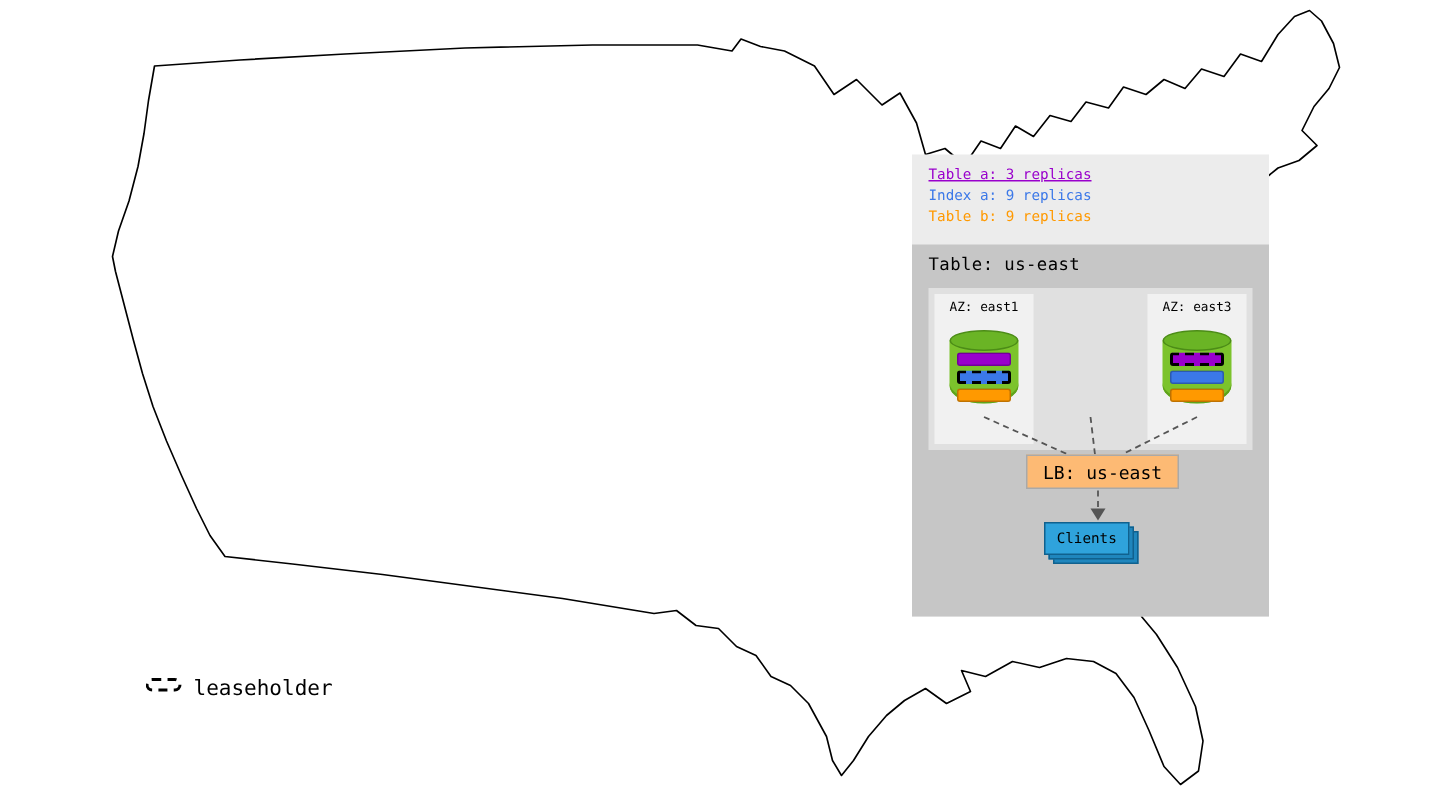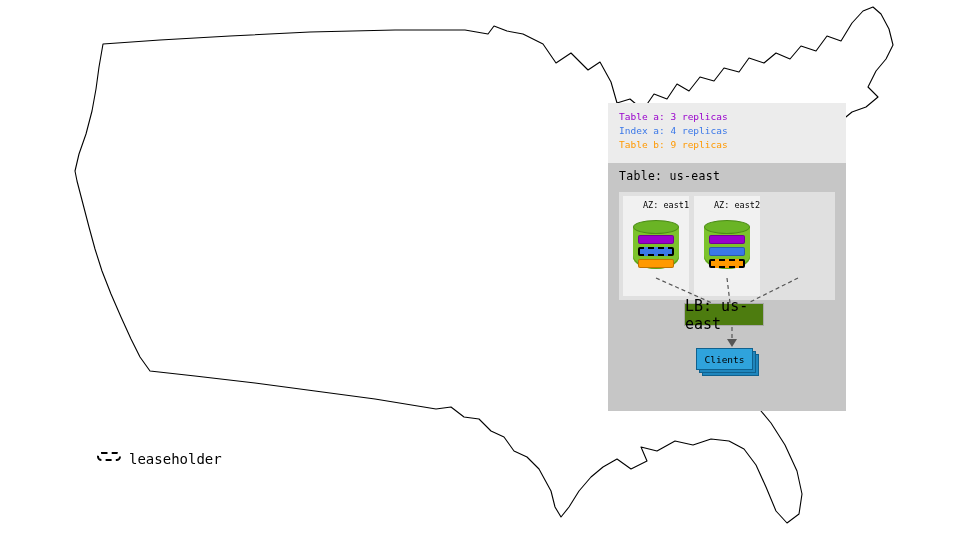--- a/index.html
+++ b/index.html
@@ -11,33 +11,33 @@
   .panel{position:absolute;left:608px;top:103px;width:238px;height:308px;background:#ececec}
   .legend{position:absolute;left:619px;top:110px;font-size:9.5px;line-height:14px}
   .legend div{height:14px;white-space:pre}
 
   .region{position:absolute;left:608px;top:163px;width:238px;height:248px;background:#c6c6c6}
   .region-title{position:absolute;left:619px;top:169px;font-size:11.5px;letter-spacing:.3px}
 
   .az-wrap{position:absolute;left:619px;top:192px;width:216px;height:108px;background:#e0e0e0}
   .az{position:absolute;top:196px;width:66px;height:100px;background:#f1f1f1}
   .az1{left:623px}.az2{left:694px}.az3{left:765px}
-  .az-label{margin-top:4px;text-align:right;font-size:8.5px}
+  .az-label{margin-top:4px;text-align:center;font-size:8.5px}
 
   .cylinder{position:absolute;left:10px;top:24px;width:46px;height:56px}
   .cyl-body{position:absolute;left:0;top:7px;width:46px;height:42px;background:#7cc32c;
             border-radius:0 0 50% 50% / 0 0 12px 12px;box-shadow:inset 0 -2px 0 #5fa31c}
   .cyl-top{position:absolute;left:0;top:0;width:44px;height:12px;background:#6ab425;
            border:1px solid #4c8c17;border-radius:50%}
   .bar{position:absolute;left:5px;width:36px;height:9px;border-radius:2px;border:1px solid rgba(0,0,0,.25);box-sizing:border-box}
   .bar.b1{top:15px}.bar.b2{top:27px}.bar.b3{top:39px}
   .bar.leaseholder{border:2px dashed #000}
 
-  .lb-box{position:absolute;left:684px;top:303px;width:80px;height:23px;background:#4d7c0f;
-          border:1px solid #a9a9a9;box-sizing:border-box;display:flex;align-items:center;justify-content:center;font-size:15px}
+  .lb-box{position:absolute;left:684px;top:303px;width:102px;height:23px;background:#fdba74;
+          border:1px solid #a9a9a9;box-sizing:border-box;display:flex;align-items:center;justify-content:center;font-size:12px}
 
   .clients{position:absolute;left:696px;top:348px;width:57px;height:26px}
   .clients .layer{position:absolute;width:57px;height:22px;background:#1f86bd;border:1px solid #10618e;box-sizing:border-box}
   .clients .l3{left:6px;top:6px}
   .clients .l2{left:3px;top:3px}
   .clients .l1{left:0;top:0;display:flex;align-items:center;justify-content:center;font-size:9.5px;color:#000}
 
   .connectors{position:absolute;left:0;top:0;width:960px;height:540px;pointer-events:none}
 
   .lease-legend-box{position:absolute;left:97px;top:452px;width:24px;height:9px;border:2px dashed #000;
@@ -64,52 +64,52 @@
       L 657 451 L 641 447 L 647 461 L 631 469 L 617 459 L 603 467 L 591 477 L 579 491
       L 569 507 L 561 517 L 555 507 L 551 491 L 539 469 L 527 457 L 514 451 L 504 437
       L 491 431 L 479 419 L 464 417 L 451 407 L 436 409 L 375 399 L 315 391 L 255 383
       L 195 376 L 150 371 L 140 357 L 131 339 L 121 317 L 111 294 L 102 271 L 95 249
       L 89 227 L 83 204 L 77 181 L 75 171 L 79 154 L 86 134 L 92 111 L 96 89 L 99 67 Z"></path>
   </svg>
 
   <div class="panel"></div>
 
   <div class="legend">
-    <div style="color: rgb(153, 0, 204);">Table a: 3 replicas</div>
-    <div style="color: rgb(59, 120, 232);">Index a: 4 replicas</div>
+    <div style="color: rgb(153, 0, 204); text-decoration: underline;">Table a: 3 replicas</div>
+    <div style="color: rgb(59, 120, 232);">Index a: 9 replicas</div>
     <div style="color: rgb(255, 153, 0);">Table b: 9 replicas</div>
   </div>
 
   <div class="region"></div>
   <div class="region-title">Table: us-east</div>
 
   <div class="az-wrap"></div>
 
   <div class="az az1">
     <div class="az-label">AZ: east1</div>
     <div class="cylinder">
       <div class="cyl-body"></div>
       <div class="cyl-top"></div>
       <div class="bar b1" style="background: rgb(153, 0, 204);"></div>
       <div class="bar b2 leaseholder" style="background: rgb(59, 120, 232);"></div>
       <div class="bar b3" style="background: rgb(255, 153, 0);"></div>
     </div>
   </div>
 
-  <div class="az az2">
-    <div class="az-label">AZ: east2</div>
+
+  <div class="az az3">
+    <div class="az-label">AZ: east3</div>
     <div class="cylinder">
       <div class="cyl-body"></div>
       <div class="cyl-top"></div>
-      <div class="bar b1" style="background: rgb(153, 0, 204);"></div>
+      <div class="bar b1 leaseholder" style="background: rgb(153, 0, 204);"></div>
       <div class="bar b2" style="background: rgb(59, 120, 232);"></div>
-      <div class="bar b3 leaseholder" style="background: rgb(255, 153, 0);"></div>
+      <div class="bar b3" style="background: rgb(255, 153, 0);"></div>
     </div>
   </div>
-
 
   <svg class="connectors" viewBox="0 0 960 540">
     <path d="M 656 278 L 712 303" fill="none" stroke="#555" stroke-width="1.2" stroke-dasharray="4 3"></path>
     <path d="M 727 278 L 730 303" fill="none" stroke="#555" stroke-width="1.2" stroke-dasharray="4 3"></path>
     <path d="M 798 278 L 748 303" fill="none" stroke="#555" stroke-width="1.2" stroke-dasharray="4 3"></path>
     <path d="M 732 327 L 732 340" fill="none" stroke="#555" stroke-width="1.2" stroke-dasharray="4 3"></path>
     <polygon points="727,339 737,339 732,347" fill="#555"></polygon>
   </svg>
 
   <div class="lb-box">

